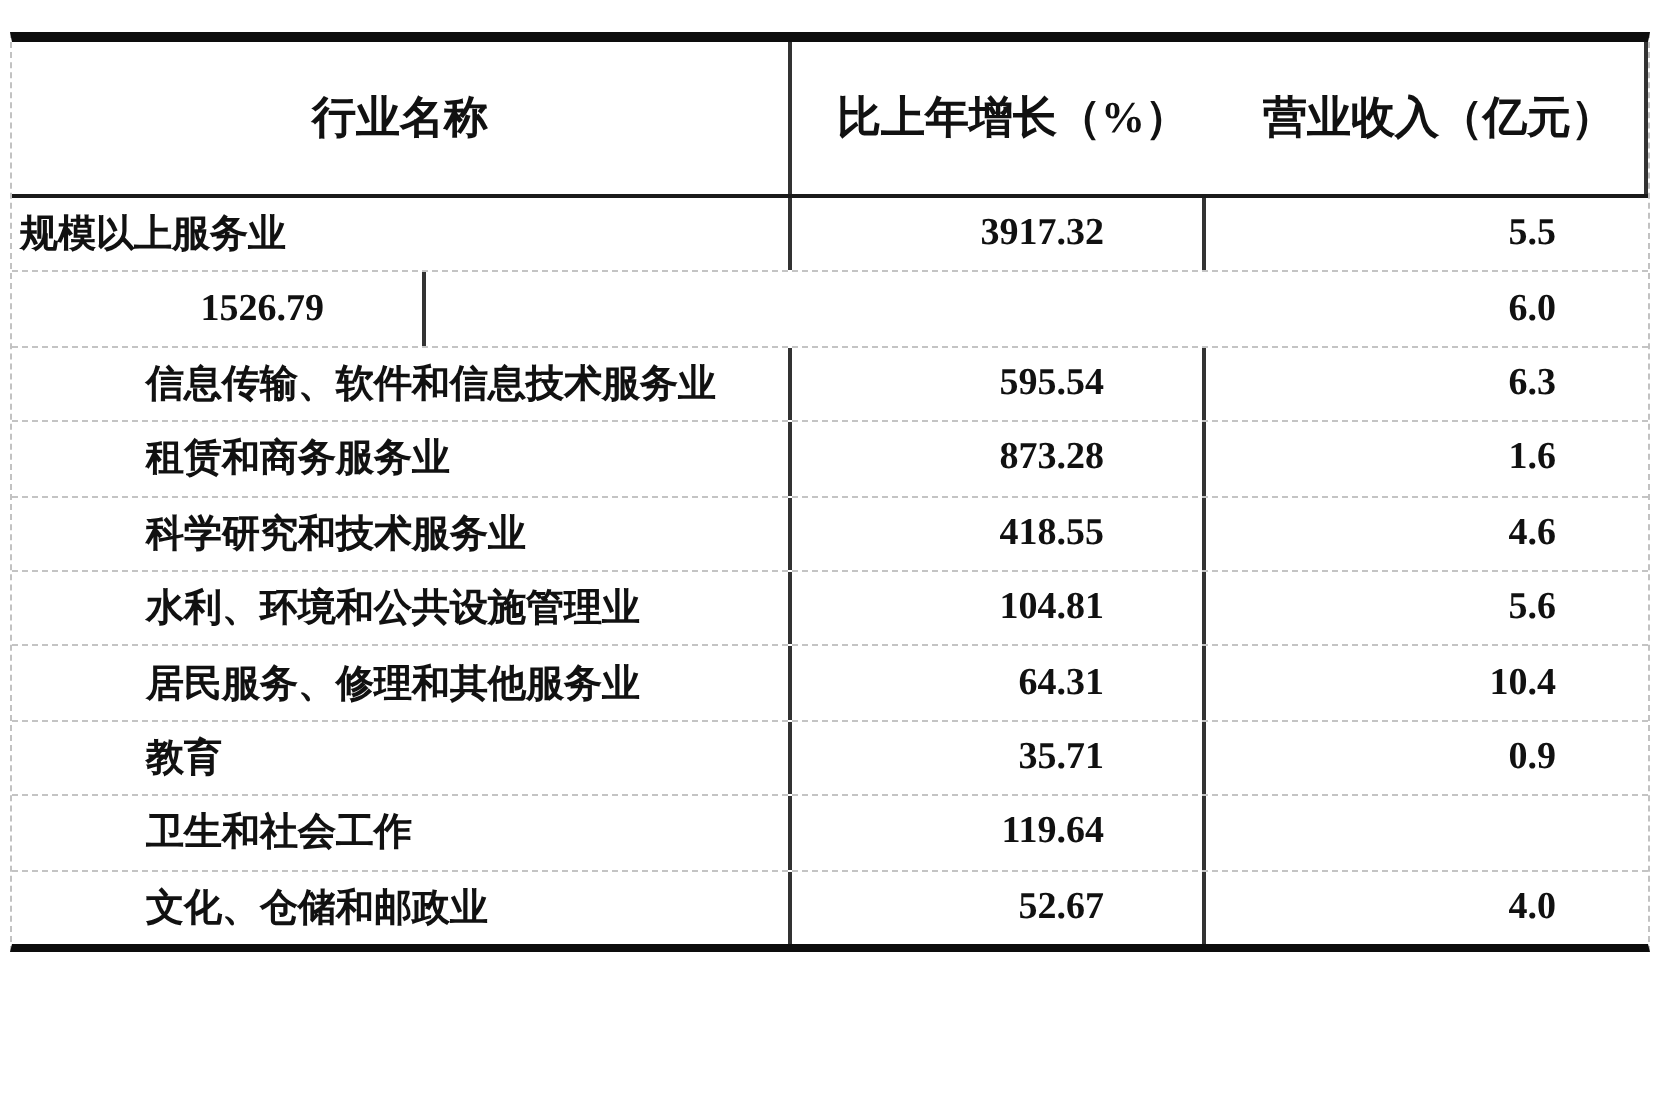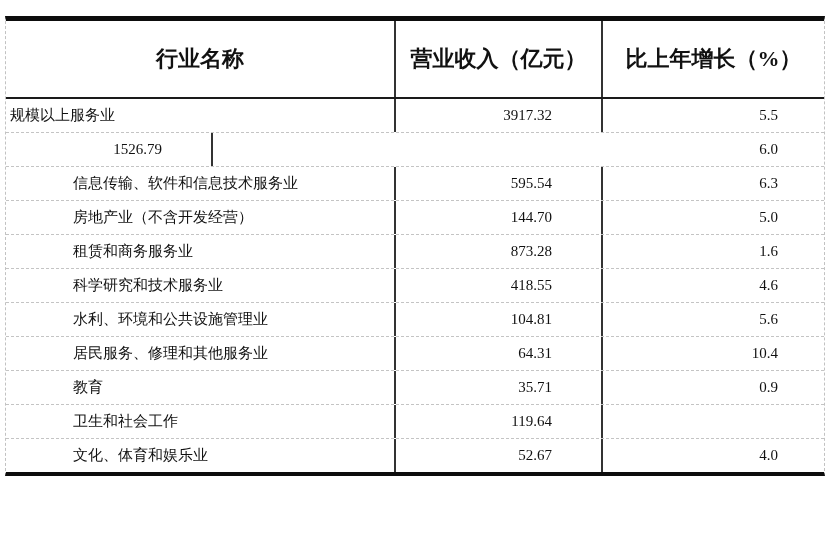--- a/index.html
+++ b/index.html
@@ -21,21 +21,21 @@
     background:#fff;
     margin-top:12px;
   }
   .row{display:flex;flex:1;min-height:0;}
   .header-row{
     flex:0 0 76px;
     border-bottom:2px solid #1a1a1a;
     font-weight:bold;font-size:22px;
   }
   .body-rows{display:flex;flex-direction:column;flex:1;}
-  .body-rows .row{font-size:15px;}
+  .body-rows .row{font-size:19px;font-weight:bold;}
   .body-rows .row + .row{border-top:1px dashed #c4c4c4;}
   .cell{
     display:flex;align-items:center;
     box-sizing:border-box;overflow:hidden;white-space:nowrap;
   }
   .c1{width:390px;border-right:2px solid #333;padding-left:4px;}
   .c2{width:207px;border-right:2px solid #333;}
   .c3{flex:1;}
   .header-row .cell{justify-content:center;padding:0;}
   .num{justify-content:flex-end;}
@@ -44,43 +44,38 @@
   .indent{padding-left:67px;}
 </style>
 </head>
 <body>
 
 <div class="page">
   <div class="stat-table">
 
     <div class="row header-row">
       <div class="cell c1">行业名称</div>
+      <div class="cell c3">比上年增长（%）</div>
       <div class="cell c2">营业收入（亿元）</div>
-      <div class="cell c3">比上年增长（%）</div>
     </div>
 
     <div class="body-rows">
         <div class="row">
     <div class="cell c1">规模以上服务业</div>
     <div class="cell c2 num">3917.32</div>
     <div class="cell c3 num">5.5</div>
   </div>
         <div class="row">
     <div class="cell c2 num">1526.79</div>
     <div class="cell c3 num">6.0</div>
   </div>
         <div class="row">
     <div class="cell c1 indent">信息传输、软件和信息技术服务业</div>
     <div class="cell c2 num">595.54</div>
     <div class="cell c3 num">6.3</div>
-  </div>
-        <div class="row">
-    <div class="cell c1 indent">房地产业（不含开发经营）</div>
-    <div class="cell c2 num">144.70</div>
-    <div class="cell c3 num">5.0</div>
   </div>
         <div class="row">
     <div class="cell c1 indent">租赁和商务服务业</div>
     <div class="cell c2 num">873.28</div>
     <div class="cell c3 num">1.6</div>
   </div>
         <div class="row">
     <div class="cell c1 indent">科学研究和技术服务业</div>
     <div class="cell c2 num">418.55</div>
     <div class="cell c3 num">4.6</div>
@@ -98,20 +93,20 @@
         <div class="row">
     <div class="cell c1 indent">教育</div>
     <div class="cell c2 num">35.71</div>
     <div class="cell c3 num">0.9</div>
   </div>
         <div class="row">
     <div class="cell c1 indent">卫生和社会工作</div>
     <div class="cell c2 num">119.64</div>
   </div>
         <div class="row">
-    <div class="cell c1 indent">文化、体育和娱乐业</div>
+    <div class="cell c1 indent">文化、仓储和邮政业</div>
     <div class="cell c2 num">52.67</div>
     <div class="cell c3 num">4.0</div>
   </div>
       </div>
 
   </div>
 </div>
 
 </body></html>

